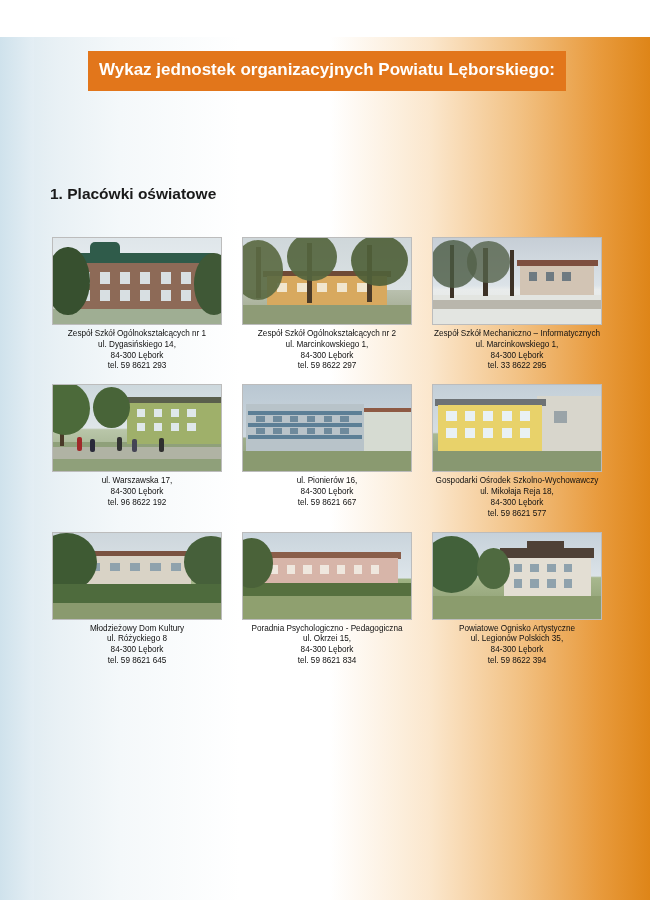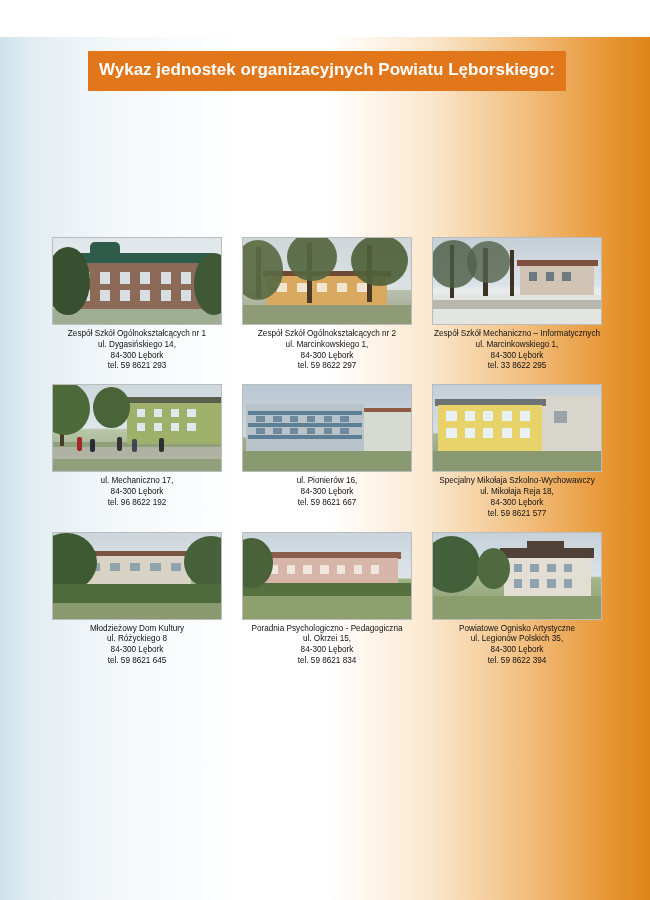--- a/index.html
+++ b/index.html
@@ -182,20 +182,21 @@
 </head>
 <body>
 
 <div class="slide">
   <div class="left-band"></div>
 
   <div class="title-bar">
     <span class="title-text">Wykaz jednostek organizacyjnych Powiatu Lęborskiego:</span>
   </div>
 
+  <div class="section-heading">1. Placówki oświatowe</div>
 
   <div class="grid">
 
     <div class="cell">
       <div class="photo-wrap p1">
         <div class="sky layer"></div>
         <div class="layer ground" style="left:0;top:82%;width:100%;height:18%;background:#9fae93;"></div>
         <div class="layer roof" style="left:4%;top:18%;width:92%;height:12%;background:#2f5b4a;"></div>
         <div class="layer tower" style="left:22%;top:5%;width:18%;height:26%;background:#2f5b4a;border-radius:5px 5px 0 0;"></div>
         <div class="layer bldg" style="left:8%;top:29%;width:84%;height:53%;background:#8d6a57;"></div>
@@ -290,21 +291,21 @@
         <div class="layer trunk" style="left:4%;top:4%;height:66%;"></div>
         <div class="layer crown" style="left:-8%;top:-4%;width:30%;height:62%;"></div>
         <div class="layer crown" style="left:24%;top:2%;width:22%;height:48%;background:#486438;"></div>
         <div class="layer person" style="left:14%;top:60%;background:#a02a2a;"></div>
         <div class="layer person" style="left:22%;top:62%;background:#2a2a3a;"></div>
         <div class="layer person" style="left:38%;top:60%;background:#333333;"></div>
         <div class="layer person" style="left:47%;top:62%;background:#444455;"></div>
         <div class="layer person" style="left:63%;top:61%;background:#2f2f2f;"></div>
       </div>
       <div class="caption">
-        <span class="cap-line">ul. Mechaniczno 17,</span>
+        <span class="cap-line">ul. Warszawska 17,</span>
         <span class="cap-line">84-300 Lębork</span>
         <span class="cap-line">tel. 96 8622 192</span>
       </div>
     </div>
 
     <div class="cell">
       <div class="photo-wrap p5">
         <div class="sky layer"></div>
         <div class="layer" style="left:0;top:76%;width:100%;height:24%;background:#8a9a70;"></div>
         <div class="layer" style="left:66%;top:26%;width:34%;height:6%;background:#8e5a44;"></div>
@@ -346,21 +347,21 @@
         <div class="layer" style="left:41%;top:30%;width:6%;height:11%;background:#e9f1f4;"></div>
         <div class="layer" style="left:52%;top:30%;width:6%;height:11%;background:#e9f1f4;"></div>
         <div class="layer" style="left:8%;top:50%;width:6%;height:11%;background:#e9f1f4;"></div>
         <div class="layer" style="left:19%;top:50%;width:6%;height:11%;background:#e9f1f4;"></div>
         <div class="layer" style="left:30%;top:50%;width:6%;height:11%;background:#e9f1f4;"></div>
         <div class="layer" style="left:41%;top:50%;width:6%;height:11%;background:#e9f1f4;"></div>
         <div class="layer" style="left:52%;top:50%;width:6%;height:11%;background:#e9f1f4;"></div>
         <div class="layer" style="left:72%;top:30%;width:8%;height:14%;background:#9aa4a8;"></div>
       </div>
       <div class="caption">
-        <span class="cap-name">Specjalny Mikołaja Szkolno-Wychowawczy</span>
+        <span class="cap-name">Gospodarki Ośrodek Szkolno-Wychowawczy</span>
         <span class="cap-line">ul. Mikołaja Reja 18,</span>
         <span class="cap-line">84-300 Lębork</span>
         <span class="cap-line">tel. 59 8621 577</span>
       </div>
     </div>
 
     <div class="cell">
       <div class="photo-wrap p7">
         <div class="sky layer"></div>
         <div class="layer" style="left:14%;top:21%;width:70%;height:7%;background:#7a5240;"></div>

